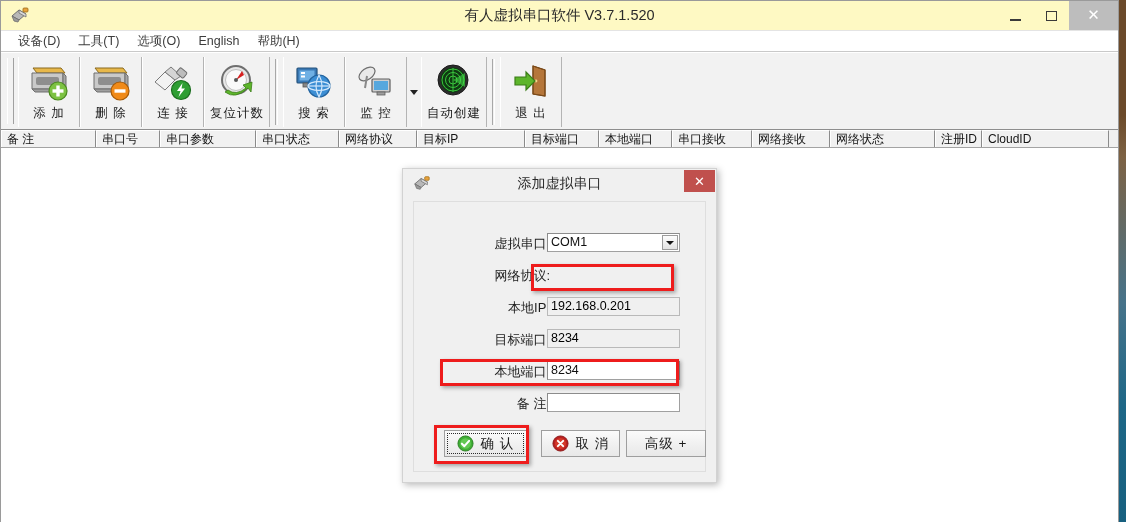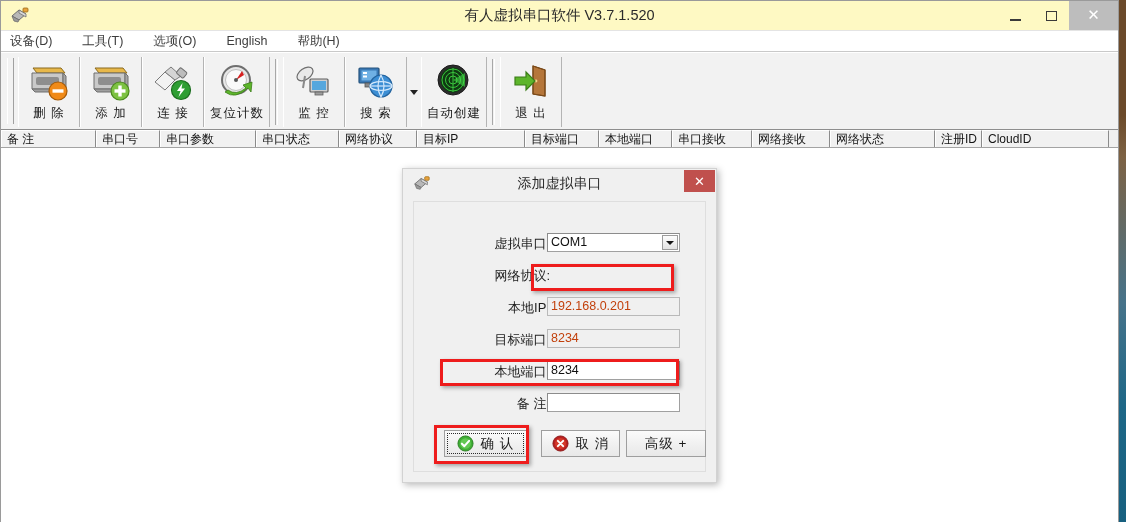--- a/index.html
+++ b/index.html
@@ -62,22 +62,22 @@
   .glyph-min { display:block; width: 11px; height: 2px; background: #3a3a3a; margin-top: 8px;}
   .glyph-max { display:block; width: 11px; height: 10px; border: 1.6px solid #3a3a3a; box-sizing: border-box;}
   .glyph-close { font-size: 15px; line-height: 1; color: #fff; font-family: "DejaVu Sans", sans-serif; }
 
   
   .menubar {
     height: 20px;
     background: #ffffff;
     display: flex;
     align-items: center;
+    padding-left: 8px;
     border-bottom: 1px solid #c9c9c9;
-    gap: 12px;
   }
   .menu-item {
     font-size: 12.5px;
     color: #3c3c3c;
     padding: 0 9px;
     line-height: 19px;
     white-space: nowrap;
   }
 
   
@@ -215,21 +215,21 @@
     border-top-color: #8c8c8c;
     border-left-color: #8c8c8c;
     box-sizing: border-box;
     font-size: 12.5px;
     color: #101010;
     line-height: 17px;
     padding-left: 3px;
     overflow: hidden;
     white-space: nowrap;
   }
-  .f-input.disabled { background: #f0f0f0; color: #c2410c; border-color: #b9b9b9; }
+  .f-input.disabled { background: #f0f0f0; color: #000000; border-color: #b9b9b9; }
   .f-combo { padding-right: 18px; }
   .combo-btn {
     position: absolute; right: 1px; top: 1px;
     width: 16px; height: 15px;
     background: linear-gradient(180deg,#fdfdfd,#e3e3e3);
     border: 1px solid #9c9c9c;
     box-sizing: border-box;
     display: flex; align-items: center; justify-content: center;
   }
   .combo-tri {
@@ -315,41 +315,41 @@
       <div class="grip"></div>
 
       <div class="tbtn">
         <span class="ic">
           <svg class="ico-svg" width="44" height="40" viewBox="0 0 44 40">
             <path d="M6 6 L34 6 L38 11 L10 11 Z" fill="#e8b84b" stroke="#8a6a20" stroke-width="1"></path>
             <path d="M5 11 L36 11 L36 27 L5 27 Z" fill="#c9c9c9" stroke="#6f6f6f" stroke-width="1"></path>
             <path d="M36 11 L39 14 L39 30 L36 27 Z" fill="#a6a6a6" stroke="#6f6f6f" stroke-width="1"></path>
             <path d="M5 27 L36 27 L39 30 L8 30 Z" fill="#9f9f9f" stroke="#6f6f6f" stroke-width="1"></path>
             <rect x="9" y="15" width="23" height="8" rx="2" fill="#8e8e8e"></rect>
-            <circle cx="31" cy="29" r="9" fill="#f08a18" stroke="#a75b07" stroke-width="1.2"></circle>
+            <circle cx="31" cy="29" r="9" fill="#7dc242" stroke="#4b8a1e" stroke-width="1.2"></circle>
+            <rect x="29.3" y="23.5" width="3.4" height="11" fill="#ffffff"></rect>
             <rect x="25.5" y="27.3" width="11" height="3.4" fill="#ffffff"></rect>
           </svg>
         </span>
-        <span class="lbl">删 除</span>
+        <span class="lbl">添 加</span>
       </div>
 
       <div class="tbtn">
         <span class="ic">
           <svg class="ico-svg" width="44" height="40" viewBox="0 0 44 40">
             <path d="M6 6 L34 6 L38 11 L10 11 Z" fill="#e8b84b" stroke="#8a6a20" stroke-width="1"></path>
             <path d="M5 11 L36 11 L36 27 L5 27 Z" fill="#c9c9c9" stroke="#6f6f6f" stroke-width="1"></path>
             <path d="M36 11 L39 14 L39 30 L36 27 Z" fill="#a6a6a6" stroke="#6f6f6f" stroke-width="1"></path>
             <path d="M5 27 L36 27 L39 30 L8 30 Z" fill="#9f9f9f" stroke="#6f6f6f" stroke-width="1"></path>
             <rect x="9" y="15" width="23" height="8" rx="2" fill="#8e8e8e"></rect>
-            <circle cx="31" cy="29" r="9" fill="#7dc242" stroke="#4b8a1e" stroke-width="1.2"></circle>
-            <rect x="29.3" y="23.5" width="3.4" height="11" fill="#ffffff"></rect>
+            <circle cx="31" cy="29" r="9" fill="#f08a18" stroke="#a75b07" stroke-width="1.2"></circle>
             <rect x="25.5" y="27.3" width="11" height="3.4" fill="#ffffff"></rect>
           </svg>
         </span>
-        <span class="lbl">添 加</span>
+        <span class="lbl">删 除</span>
       </div>
 
       <div class="tbtn">
         <span class="ic">
           <svg class="ico-svg" width="44" height="40" viewBox="0 0 44 40">
             <path d="M4 20 L14 10 L24 18 L14 28 Z" fill="#f2f2f2" stroke="#7a7a7a" stroke-width="1"></path>
             <path d="M14 10 L20 5 L30 14 L24 18 Z" fill="#d5d5d5" stroke="#7a7a7a" stroke-width="1"></path>
             <rect x="26" y="7" width="9" height="7" rx="1.5" transform="rotate(40 30 11)" fill="#bdbdbd" stroke="#6d6d6d" stroke-width="1"></rect>
             <circle cx="30" cy="28" r="9.5" fill="#2e9e33" stroke="#1c6e1f" stroke-width="1.2"></circle>
             <path d="M31.5 21 L26 29 L29.5 29 L27.5 35 L34 26.5 L30.5 26.5 Z" fill="#ffffff"></path>
@@ -365,49 +365,49 @@
             <circle cx="21" cy="18" r="10.5" fill="#fafafa" stroke="#c0c0c0" stroke-width="1"></circle>
             <path d="M21 18 L27 9 L29 13 Z" fill="#d62020"></path>
             <circle cx="21" cy="18" r="2" fill="#555"></circle>
             <path d="M10 30 Q20 38 33 26 L36 30 L37 20 L28 23 L31 26 Q21 34 13 28 Z" fill="#5db52b" stroke="#3b7d18" stroke-width="0.8"></path>
           </svg>
         </span>
         <span class="lbl">复位计数</span>
       </div>
 
       <div class="tb-sep"></div>
-
-      <div class="tbtn">
-        <span class="ic">
-          <svg class="ico-svg" width="44" height="40" viewBox="0 0 44 40">
-            <ellipse cx="13" cy="12" rx="9" ry="5.5" transform="rotate(-35 13 12)" fill="#e9e9e9" stroke="#6f6f6f" stroke-width="1.2"></ellipse>
-            <path d="M13 14 L11 26" stroke="#8a8a8a" stroke-width="2"></path>
-            <rect x="18" y="17" width="18" height="13" rx="1" fill="#cfcfcf" stroke="#5f5f5f" stroke-width="1.2"></rect>
-            <rect x="20" y="19" width="14" height="9" fill="#56a7dd"></rect>
-            <rect x="23" y="30" width="8" height="3" fill="#9e9e9e" stroke="#5f5f5f" stroke-width="0.8"></rect>
-          </svg>
-        </span>
-        <span class="lbl">监 控</span>
-      </div>
 
       <div class="tbtn">
         <span class="ic">
           <svg class="ico-svg" width="44" height="40" viewBox="0 0 44 40">
             <rect x="5" y="6" width="20" height="15" rx="1" fill="#3a79b5" stroke="#24527c" stroke-width="1.2"></rect>
             <rect x="7.5" y="8.5" width="15" height="10" fill="#6fb0e4"></rect>
             <rect x="9" y="10" width="4" height="2" fill="#ffffff"></rect>
             <rect x="9" y="13.5" width="4" height="2" fill="#ffffff"></rect>
             <rect x="11" y="21" width="8" height="4" fill="#888" stroke="#555" stroke-width="0.8"></rect>
             <circle cx="27" cy="24" r="11" fill="#3c8ed4" stroke="#23639e" stroke-width="1.2"></circle>
             <ellipse cx="27" cy="24" rx="11" ry="4.4" fill="none" stroke="#d3e8fb" stroke-width="1.2"></ellipse>
             <path d="M27 13 Q21 24 27 35 Q33 24 27 13" fill="none" stroke="#d3e8fb" stroke-width="1.2"></path>
             <line x1="16" y1="24" x2="38" y2="24" stroke="#d3e8fb" stroke-width="1.2"></line>
           </svg>
         </span>
         <span class="lbl">搜 索</span>
+      </div>
+
+      <div class="tbtn">
+        <span class="ic">
+          <svg class="ico-svg" width="44" height="40" viewBox="0 0 44 40">
+            <ellipse cx="13" cy="12" rx="9" ry="5.5" transform="rotate(-35 13 12)" fill="#e9e9e9" stroke="#6f6f6f" stroke-width="1.2"></ellipse>
+            <path d="M13 14 L11 26" stroke="#8a8a8a" stroke-width="2"></path>
+            <rect x="18" y="17" width="18" height="13" rx="1" fill="#cfcfcf" stroke="#5f5f5f" stroke-width="1.2"></rect>
+            <rect x="20" y="19" width="14" height="9" fill="#56a7dd"></rect>
+            <rect x="23" y="30" width="8" height="3" fill="#9e9e9e" stroke="#5f5f5f" stroke-width="0.8"></rect>
+          </svg>
+        </span>
+        <span class="lbl">监 控</span>
       </div>
       <div class="tb-caret">
         <i class="caret-tri"></i>
       </div>
 
       <div class="tbtn wide">
         <span class="ic">
           <svg class="ico-svg" width="44" height="40" viewBox="0 0 44 40">
             <circle cx="21" cy="18" r="15" fill="#2c2c2c" stroke="#1a1a1a" stroke-width="1"></circle>
             <circle cx="21" cy="18" r="12.5" fill="#0f3b12"></circle>

